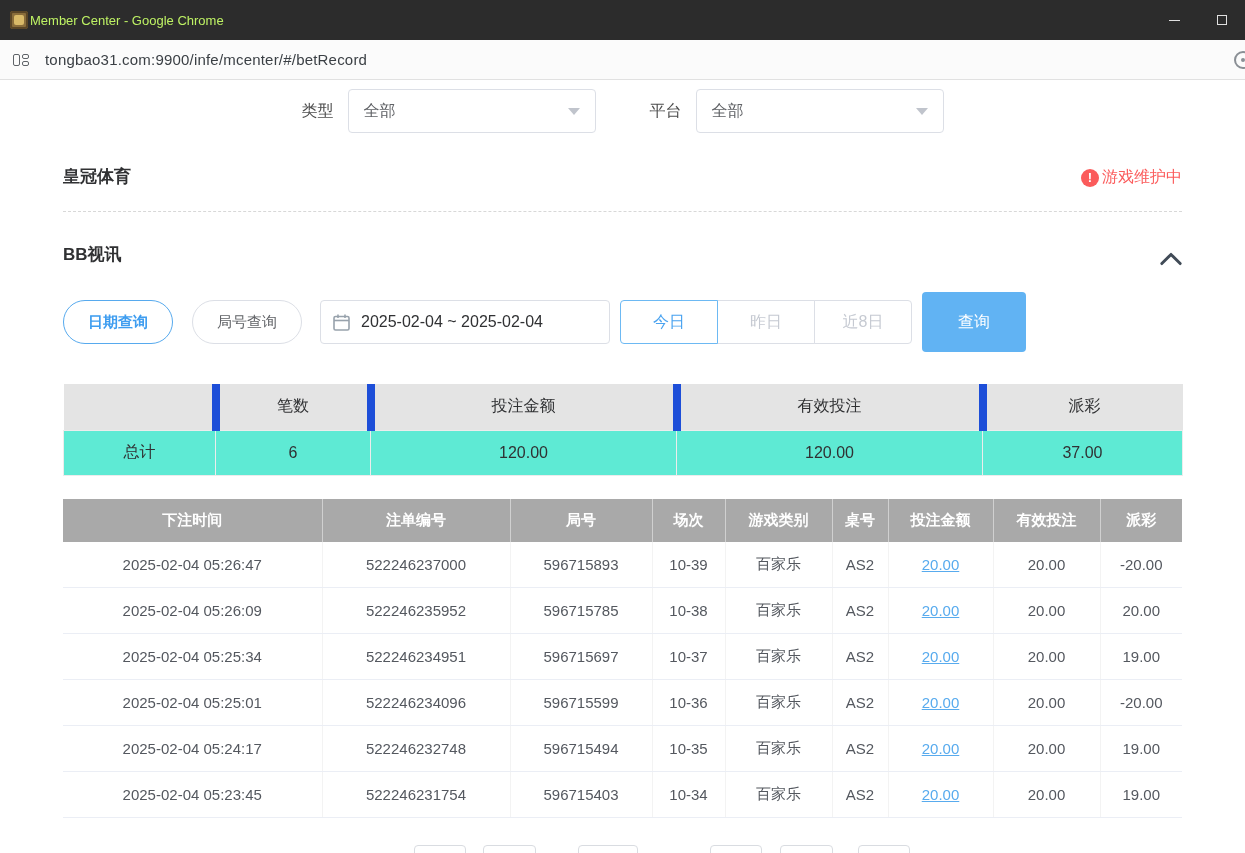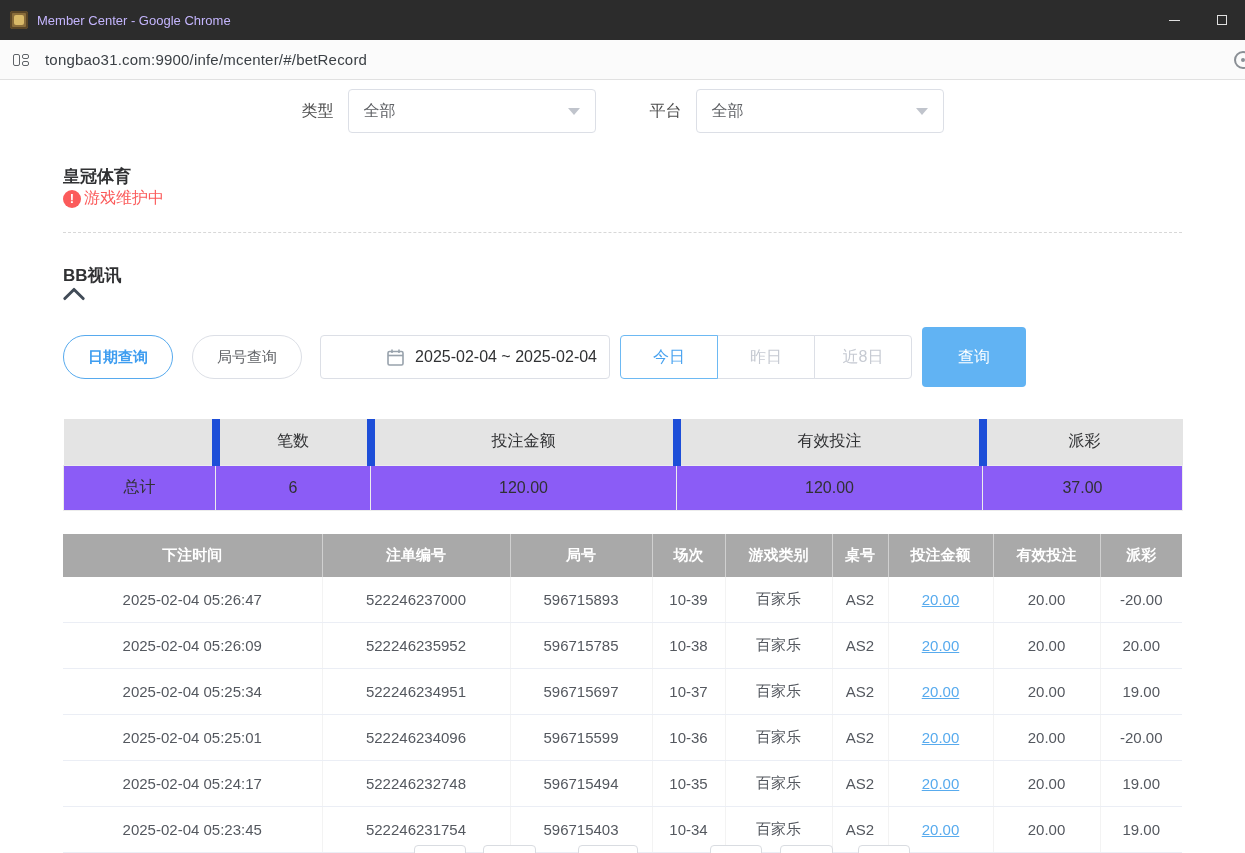--- a/index.html
+++ b/index.html
@@ -16,21 +16,21 @@
   }
   .favicon {
     width:18px; height:18px; border-radius:3px; background:#8a6d3b;
     box-shadow: inset 0 0 0 2px #5a4526;
     position:relative; flex:0 0 auto;
   }
   .favicon::after {
     content:""; position:absolute; left:4px; top:4px; width:10px; height:10px;
     background:#d9b968; border-radius:2px;
   }
-  .window-title { color:#c4b5fd; font-size:13px; margin-left:9px; }
+  .window-title { color:#bef264; font-size:13px; margin-left:2px; }
   .win-controls { margin-left:auto; display:flex; height:100%; }
   .win-btn { width:47px; height:100%; display:flex; align-items:center; justify-content:center; cursor:default; }
   .min-glyph { width:11px; border-top:1.6px solid #e0e0e0; display:block; }
   .max-glyph { width:10px; height:10px; border:1.6px solid #e0e0e0; display:block; }
 
   .urlbar {
     height:40px; background:#fbfbfb; border-bottom:1px solid #e1e1e1;
     display:flex; align-items:center; padding:0 0 0 12px; position:relative;
   }
   .tabgroup-icon { width:18px; height:18px; position:relative; flex:0 0 auto; }
@@ -55,21 +55,21 @@
     width:248px; height:44px; border:1px solid #dcdfe6; border-radius:4px;
     display:flex; align-items:center; padding:0 15px; color:#606266; font-size:16px;
     background:#fff; cursor:pointer;
   }
   .caret-down {
     margin-left:auto; width:0; height:0;
     border-left:6px solid transparent; border-right:6px solid transparent;
     border-top:7px solid #c0c4cc;
   }
 
-  .section-row { display:flex; align-items:flex-start; justify-content:space-between;flex-direction:column; }
+  .section-row { display:flex; align-items:flex-end; justify-content:space-between; }
   .crown-row { margin-top:31px; }
   .section-title { font-size:17px; font-weight:bold; color:#303133; margin:0; }
   .maintenance { display:flex; align-items:center; color:#fb5b5b; font-size:16px; }
   .maint-icon {
     width:18px; height:18px; border-radius:50%; background:#fb5b5b; color:#fff;
     display:flex; align-items:center; justify-content:center;
     font-size:13px; font-weight:bold; margin-right:3px;
   }
 
   .dashed-divider { border-top:1px dashed #d8d8d8; margin-top:23px; }
@@ -81,21 +81,21 @@
   .btn-pill {
     height:44px; padding:0 24px; border-radius:22px; font-size:15px;
     display:flex; align-items:center; background:#fff; cursor:pointer;text-align:right;
   }
   .date-query { border:1px solid #57aaee; color:#3e9df0; font-weight:bold; margin-right:19px; }
   .round-query { border:1px solid #dcdfe6; color:#606266; margin-right:18px; }
 
   .datepicker {
     width:290px; height:44px; border:1px solid #dcdfe6; border-radius:4px;
     display:flex; align-items:center; padding:0 12px; margin-right:10px;
-    background:#fff; cursor:pointer;justify-content:flex-end;
+    background:#fff; cursor:pointer;
   }
   .date-text { font-size:16px; color:#303133; margin-left:11px; }
 
   .quick-group { display:flex; margin-right:10px;justify-content:center; }
   .quick-btn {
     width:98px; height:44px; display:flex; align-items:center; justify-content:center;
     font-size:16px; border:1px solid #dcdfe6; background:#fff; color:#c6cad2; cursor:pointer;
   }
   .quick-btn + .quick-btn { margin-left:-1px; }
   .quick-btn.first { border-radius:4px 0 0 4px; }
@@ -109,21 +109,21 @@
   }
 
   
   .summary-table { margin-top:32px; width:1119px; border-collapse:collapse; table-layout:fixed; }
   .summary-table th {
     height:46px; background:#e4e4e4; color:#303133; font-size:16px; font-weight:400;
     border-right:8px solid #1d4ed8; text-align:center;
   }
   .summary-table th:last-child { border-right:none; }
   .summary-table td {
-    height:45px; background:#8b5cf6; color:#303133; font-size:16px; text-align:center;
+    height:45px; background:#5eead4; color:#303133; font-size:16px; text-align:center;
     border:1px solid #ececec;
   }
 
   
   .bet-table { margin-top:23px; width:1119px; border-collapse:collapse; table-layout:fixed; }
   .bet-table th {
     height:43px; background:#a9a9a9; color:#fff; font-size:15px; font-weight:bold;
     border-right:1px solid rgba(255,255,255,0.45); text-align:center;
   }
   .bet-table th:last-child { border-right:none; }

